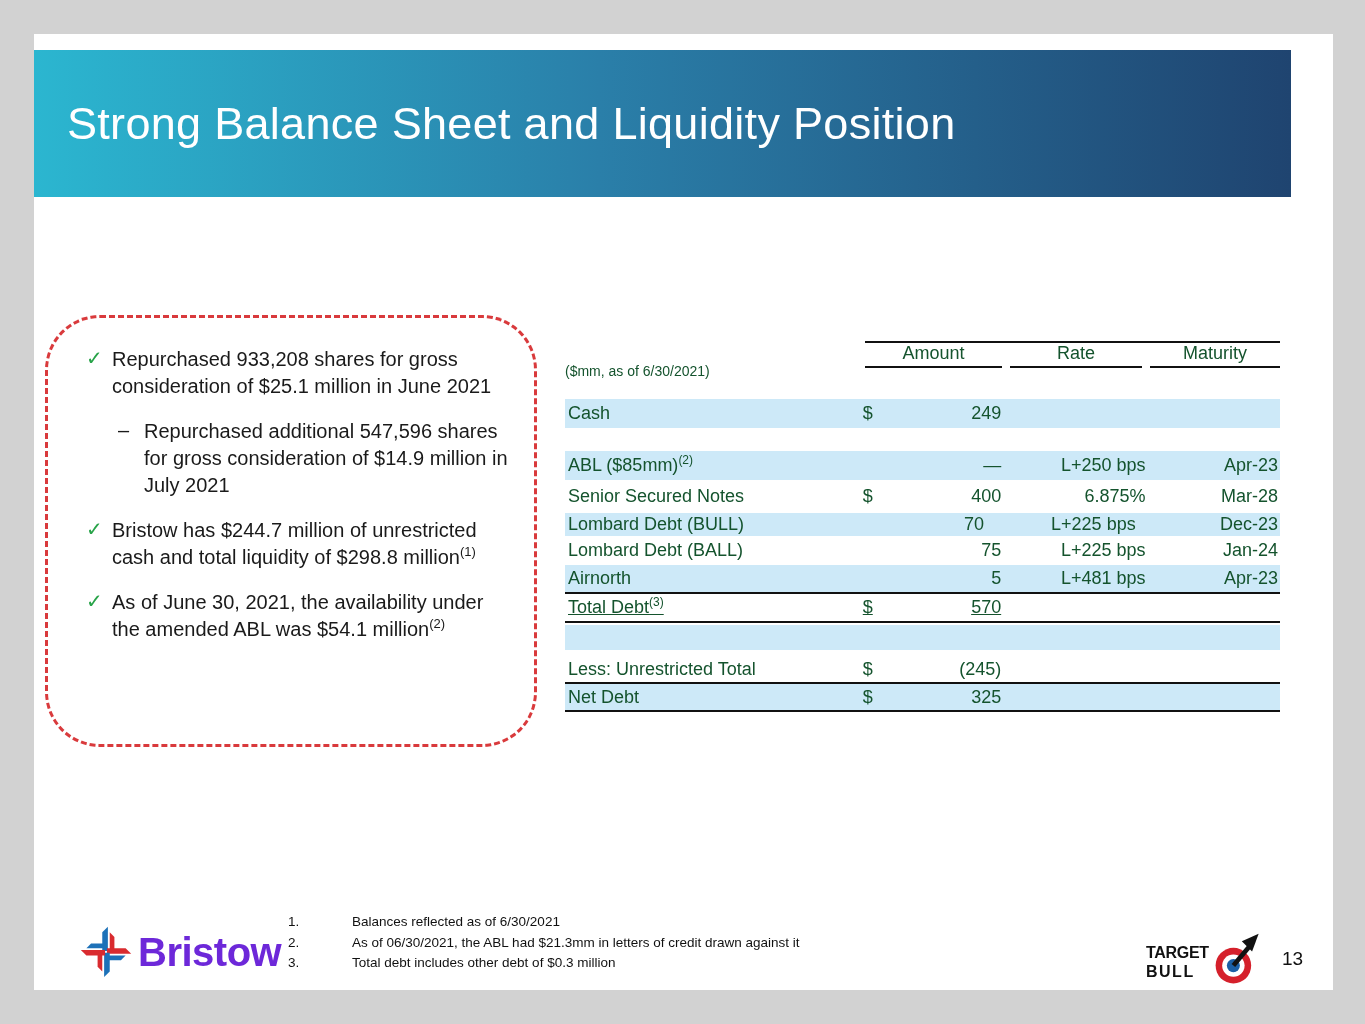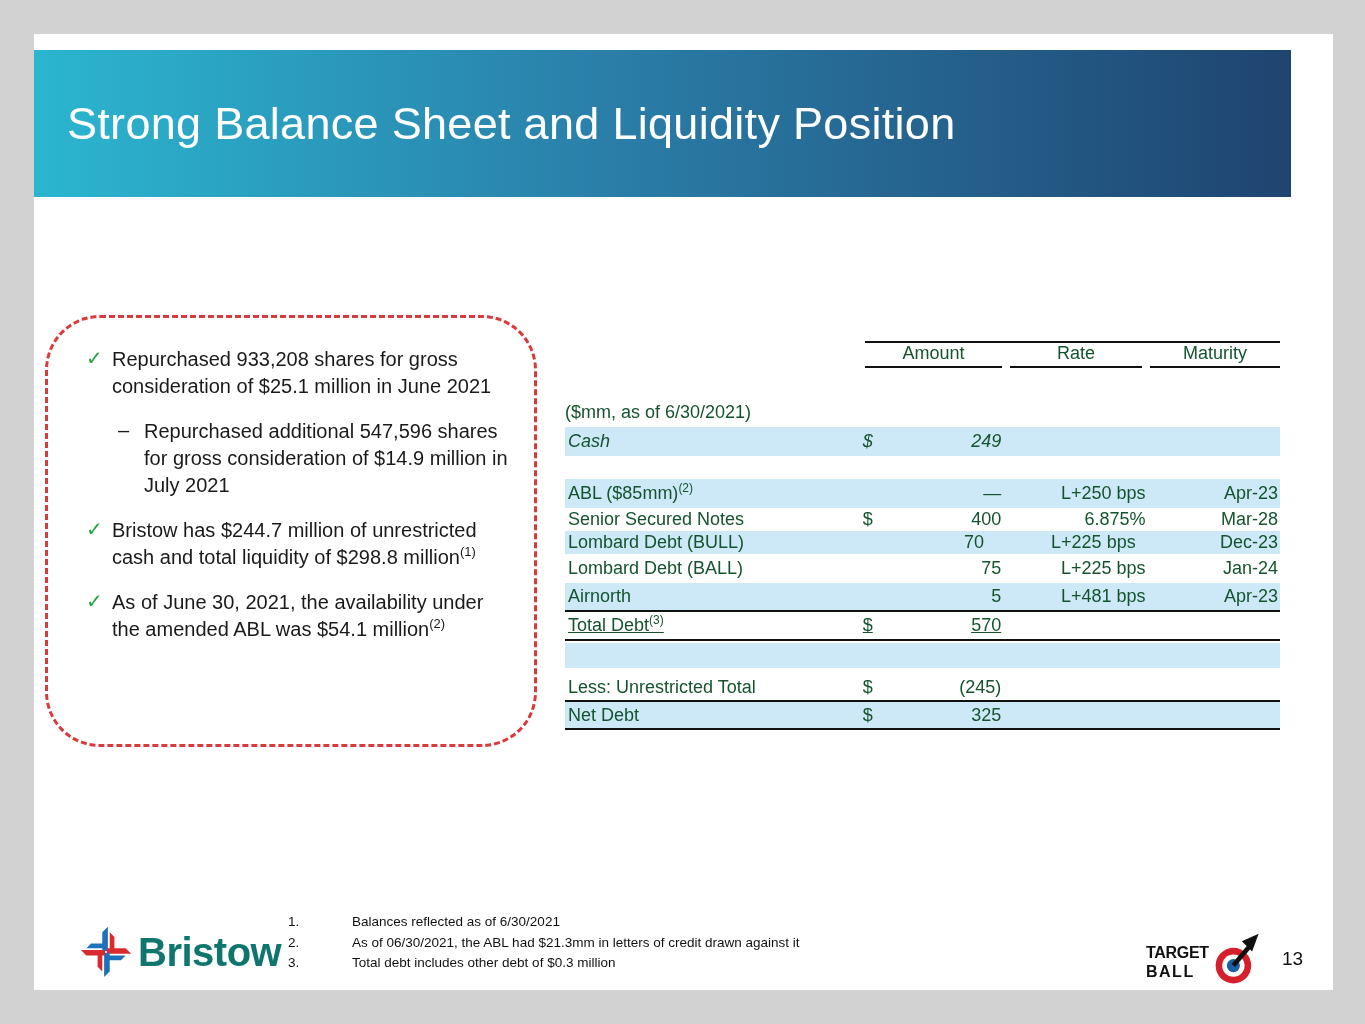--- a/index.html
+++ b/index.html
@@ -25,38 +25,38 @@
   
   .fin-table{position:absolute;left:531px;top:307px;width:715px;color:#14532d;}
   .topline{position:absolute;left:300px;right:0;top:0;height:2px;background:#111;}
   .hrow{display:flex;height:27px;}
   .hspacer{width:300px;}
   .hcell{display:flex;align-items:center;justify-content:center;
     border-bottom:2px solid #111;box-sizing:border-box;font-size:18px;}
   .hcell.w1{width:137px;}
   .hcell.w2{width:132px;margin-left:8px;}
   .hcell.w3{width:130px;margin-left:8px;}
-  .caption-row{height:31px;display:flex;align-items:flex-end;padding-bottom:4px;
-    box-sizing:border-box;font-size:18px;margin-top:28px;}
+  .caption-row{height:31px;display:flex;align-items:flex-end;padding-bottom:20px;
+    box-sizing:border-box;font-size:14px;}
   .frow{display:flex;align-items:center;font-size:18px;box-sizing:border-box;}
   .frow.shaded{background:#cde9f8;}
   .frow.bb{border-bottom:2px solid #111;}
   .c-label{width:296px;padding-left:3px;white-space:nowrap;}
   .c-label sup{font-size:12px;line-height:0;}
   .c-dollar{width:34px;}
   .c-amount{width:105px;text-align:right;}
   .c-rate{width:145px;text-align:right;}
   .c-maturity{width:133px;text-align:right;padding-right:2px;}
 
   
   .footnotes{position:absolute;left:254px;top:878px;font-size:13.5px;line-height:20.5px;color:#111;}
   .fn{display:flex;}
   .fn-num{width:64px;}
   .bristow{position:absolute;left:44px;top:886px;display:flex;align-items:center;}
-  .bristow-text{font-size:40px;font-weight:bold;color:#0f766e;letter-spacing:-.5px;margin-left:4px;}
+  .bristow-text{font-size:40px;font-weight:bold;color:#6d28d9;letter-spacing:-.5px;margin-left:4px;}
   .tz{position:absolute;left:1112px;top:896px;display:flex;align-items:center;}
   .tz-text{font-weight:bold;font-size:16px;line-height:19px;color:#111;letter-spacing:-.3px;}
   .tz-text .z{letter-spacing:1.5px;}
   .tz-icon{margin-left:1px;}
   .page-num{position:absolute;left:1248px;top:914px;font-size:19px;color:#111;}
 </style>
 </head>
 <body>
 
 <div class="slide">
@@ -77,36 +77,36 @@
   <div class="fin-table">
     <div class="topline"></div>
     <div class="hrow">
       <div class="hspacer"></div>
       <div class="hcell w1">Amount</div>
       <div class="hcell w2">Rate</div>
       <div class="hcell w3">Maturity</div>
     </div>
     <div class="caption-row">($mm, as of 6/30/2021)</div>
     <div>
-        <div class="frow shaded" style="height: 29px; font-style: italic;">
+        <div class="frow shaded" style="height: 29px;">
           <div class="c-label"><span>Cash</span><sup></sup></div>
           <div class="c-dollar">$</div>
           <div class="c-amount">249</div>
           <div class="c-rate"></div>
           <div class="c-maturity"></div>
         </div>
         <div style="height: 23px;"></div>
         <div class="frow shaded" style="height: 29px;">
           <div class="c-label"><span>ABL ($85mm)</span><sup>(2)</sup></div>
           <div class="c-dollar"></div>
           <div class="c-amount">—</div>
           <div class="c-rate">L+250 bps</div>
           <div class="c-maturity">Apr-23</div>
         </div>
-        <div class="frow" style="height: 23px;">
+        <div class="frow" style="height: 33px;">
           <div class="c-label"><span>Senior Secured Notes</span><sup></sup></div>
           <div class="c-dollar">$</div>
           <div class="c-amount">400</div>
           <div class="c-rate">6.875%</div>
           <div class="c-maturity">Mar-28</div>
         </div>
         <div class="frow shaded" style="height: 23px; gap: 39px;">
           <div class="c-label"><span>Lombard Debt (BULL)</span><sup></sup></div>
           <div class="c-dollar"></div>
           <div class="c-amount">70</div>
@@ -195,21 +195,21 @@
           <polygon points="34,31 34,13 39,18 39,31" fill="#1d71b8"></polygon>
         </g>
       </svg>
     </span>
     <span class="bristow-text">Bristow</span>
   </div>
 
   <div class="tz">
     <div class="tz-text">
       <div>TARGET</div>
-      <div class="z">BALL</div>
+      <div class="z">BULL</div>
     </div>
     <span class="tz-icon">
       <svg width="58" height="60" viewBox="0 0 62 64">
         <circle cx="25" cy="38" r="19" fill="#d5202b"></circle>
         <circle cx="25" cy="38" r="12" fill="#ffffff"></circle>
         <circle cx="25" cy="38" r="7" fill="#1b5fa5"></circle>
         <line x1="25" y1="38" x2="45" y2="14" stroke="#111" stroke-width="5"></line>
         <polygon points="52,4 34,12 45,23" fill="#111"></polygon>
       </svg>
     </span>

